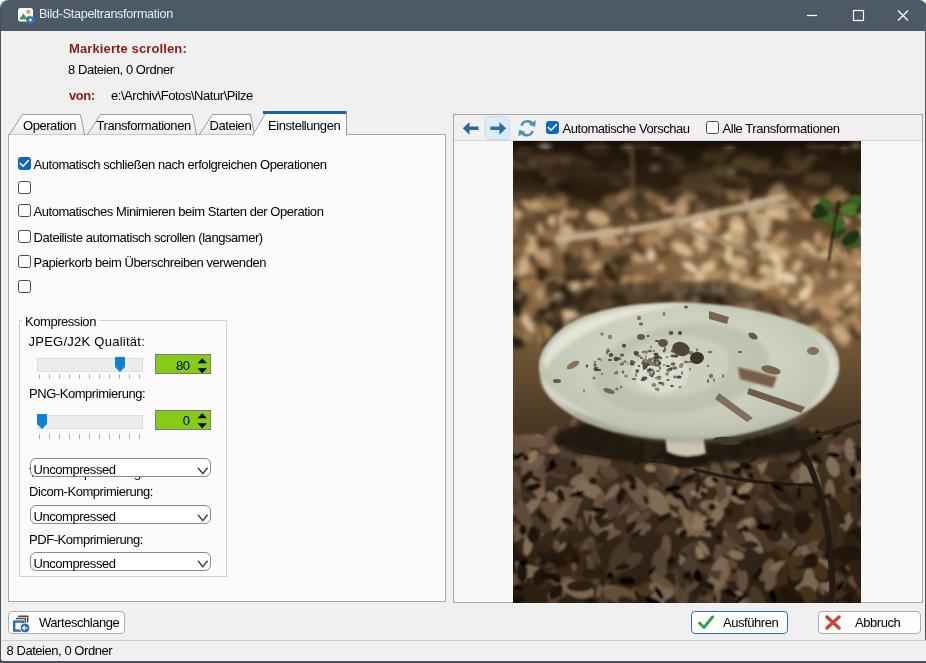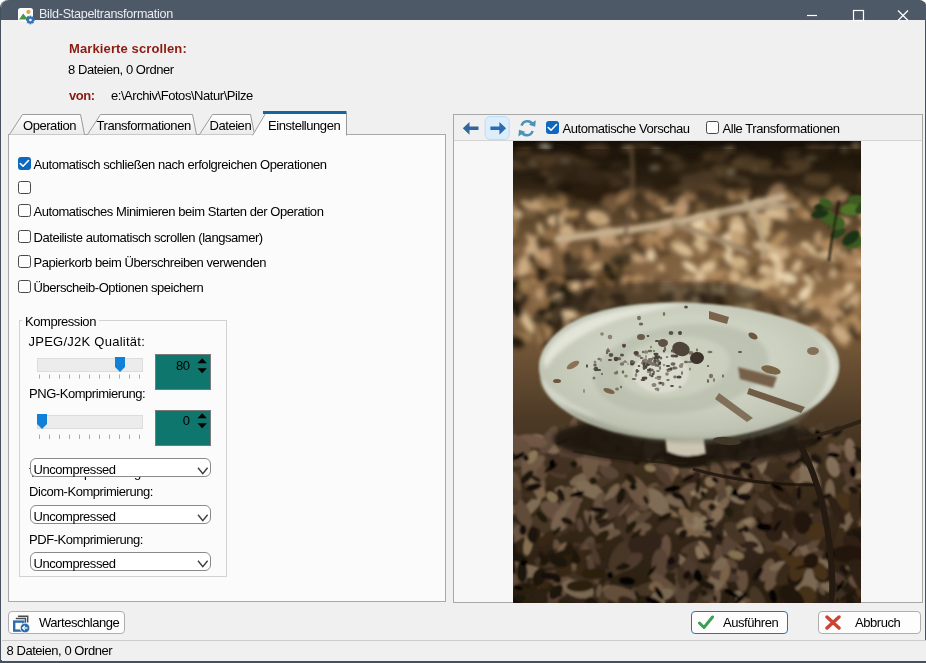--- a/index.html
+++ b/index.html
@@ -1,36 +1,36 @@
 <!DOCTYPE html>
 <html><head>
 <meta charset="utf-8">
 <style>
   html,body{margin:0;padding:0;}
   body{width:926px;height:663px;font-family:"Liberation Sans",sans-serif;font-size:13px;letter-spacing:-0.45px;color:#000;background:#fff;overflow:hidden;}
   .abs{position:absolute;}
   #win{position:absolute;left:0;top:0;width:926px;height:663px;background:#f0f0f0;
        border-left:1px solid #46515e;border-right:1px solid #46515e;border-bottom:3px solid #46515e;
        box-sizing:border-box;border-radius:8px 8px 0 0;}
-  #titlebar{position:absolute;left:0;top:0;width:926px;height:20px;background:#4d5967;border-radius:8px 8px 0 0;}
+  #titlebar{position:absolute;left:0;top:0;width:926px;height:31px;background:#4d5967;border-radius:8px 8px 0 0;}
   #title{position:absolute;left:38px;top:6.5px;color:#e9ecef;font-size:12.6px;letter-spacing:-0.3px;}
   .maroon{color:#8b1a10;font-weight:bold;}
   .cb{position:absolute;width:13px;height:13px;box-sizing:border-box;border:1px solid #494949;border-radius:2.5px;background:#fdfdfd;}
   .cbc{position:absolute;width:13px;height:13px;box-sizing:border-box;border-radius:3px;background:#0e68be;}
   .cbc svg{position:absolute;left:1px;top:2px;}
   .cblab{position:absolute;font-size:13px;white-space:nowrap;}
   #lpanel{position:absolute;left:7px;top:134px;width:438px;height:468px;background:#fbfbfb;border:1px solid #a8a8a8;box-sizing:border-box;}
   #rpanel{position:absolute;left:452px;top:114px;width:470px;height:489px;background:#f7f7f7;border:1px solid #a8a8a8;box-sizing:border-box;}
   #rtoolbar{position:absolute;left:453px;top:115px;width:468px;height:26px;background:#f0f0f0;border-bottom:1px solid #d5d5d5;box-sizing:border-box;}
   #photo{position:absolute;left:512px;top:141px;width:348px;height:462px;}
   #groupbox{position:absolute;left:18px;top:320px;width:208px;height:257px;border:1px solid #d2d2d2;box-sizing:border-box;}
   #glegend{position:absolute;left:21px;top:313.5px;background:#fbfbfb;padding:0 3px;font-size:13px;}
   .flabel{position:absolute;font-size:13px;white-space:nowrap;}
   .slider-track{position:absolute;width:106px;height:14px;background:#ececec;border:1px solid #dcdcdc;box-sizing:border-box;}
-  .spin{position:absolute;width:56px;height:36px;background:#0f766e;border:1px solid #7a7a7a;box-sizing:border-box;}
+  .spin{position:absolute;width:56px;height:20px;background:#84cc16;border:1px solid #7a7a7a;box-sizing:border-box;}
   .spin .val{position:absolute;right:20.5px;top:2.5px;font-size:13px;}
   .combo{position:absolute;left:29px;width:181px;height:19px;background:#fff;border:1px solid #8a8a8a;border-radius:6px;box-sizing:border-box;}
   .combo .ct{position:absolute;left:2.5px;top:3px;font-size:13px;}
   .btn{position:absolute;height:23px;background:#fdfdfd;border:1px solid #aeaeae;border-radius:4px;box-sizing:border-box;}
   #statusbar{position:absolute;left:1px;top:640px;width:924px;height:21px;background:#f0f0f0;border-top:1px solid #cccccc;box-sizing:border-box;}
 </style>
 </head>
 <body>
 <div id="win">
 
@@ -98,21 +98,20 @@
     </div>
   <div class="cblab" style="left:32.5px;top:157px;">Automatisch schließen nach erfolgreichen Operationen</div>
   <div class="cb" style="left:17px;top:181px;"></div>
   <div class="cb" style="left:17px;top:204px;"></div>
   <div class="cblab" style="left:32.5px;top:204px;">Automatisches Minimieren beim Starten der Operation</div>
   <div class="cb" style="left:17px;top:230px;"></div>
   <div class="cblab" style="left:32.5px;top:230px;">Dateiliste automatisch scrollen (langsamer)</div>
   <div class="cb" style="left:17px;top:255px;"></div>
   <div class="cblab" style="left:32.5px;top:255px;">Papierkorb beim Überschreiben verwenden</div>
   <div class="cb" style="left:17px;top:280px;"></div>
-  <div class="cblab" style="left:32.5px;top:280px;">Überscheib-Optionen speichern</div>
 
   <div id="groupbox"></div>
   <div id="glegend">Kompression</div>
   <div class="flabel" style="left:27.5px;top:333.5px;letter-spacing:0.25px;">JPEG/J2K Qualität:</div>
   <div class="slider-track" style="left:36px;top:358px;"></div>
   <svg class="abs" style="left:36px;top:356px;" width="106" height="26" viewBox="0 0 106 26">
     <g stroke="#ababab" stroke-width="1">
       <line x1="2.5" y1="18.5" x2="2.5" y2="22.5"></line>
         <line x1="12.5" y1="18.5" x2="12.5" y2="22.5"></line>
       <line x1="22.5" y1="18.5" x2="22.5" y2="22.5"></line>

